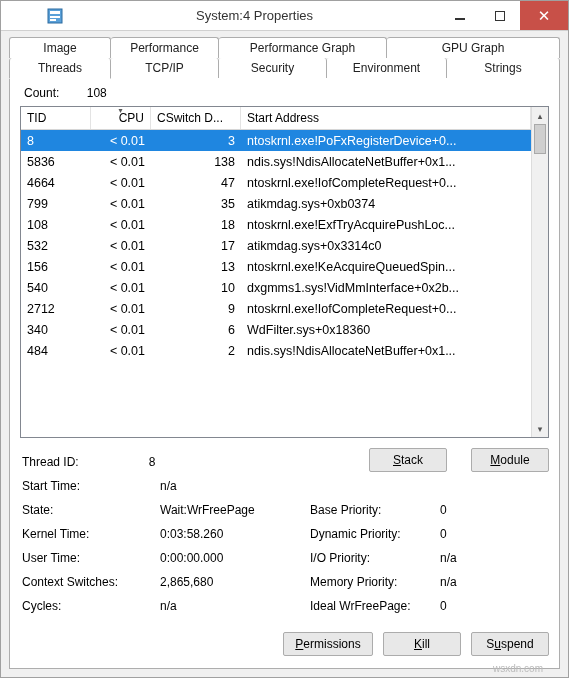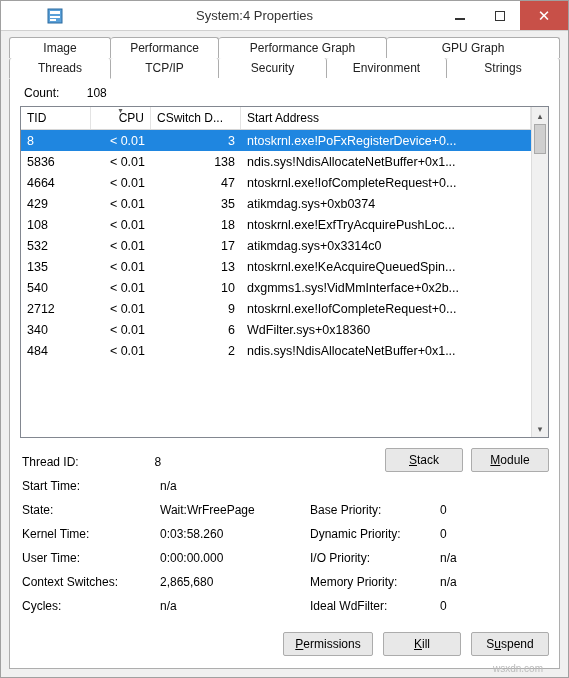--- a/index.html
+++ b/index.html
@@ -41,21 +41,21 @@
   .vscroll { width:17px; background:#f0f0f0; border-left:1px solid #dcdcdc; display:flex; flex-direction:column; }
   .sarrow { height:17px; display:flex; align-items:center; justify-content:center; font-size:9px; color:#555; }
   .strack { flex:1; position:relative; }
   .sthumb { position:absolute; left:2px; right:2px; top:0; height:30px; background:#cfcfcf; border:1px solid #a9a9a9; }
   .detail { margin-top:12px; }
   .drow { display:flex; height:24px; align-items:center; }
   .dl { width:140px; padding-left:2px; }
   .dv { width:110px; }
   .dl2 { width:130px; }
   .dv2 { flex:1; }
-  .top-btns { display:flex; gap:8px; justify-content:flex-end; margin-bottom:4px; }
+  .top-btns { display:flex; gap:24px; justify-content:flex-end; margin-bottom:4px; }
   .btn { min-width:78px; height:24px; border:1px solid #acacac; background:#e8e8e8; font-size:12px; display:flex; align-items:center; justify-content:center; border-radius:2px; }
   .bottom-btns { display:flex; gap:10px; justify-content:flex-end; margin-top:14px; }
   .und { text-decoration:underline; }
   .watermark { position:absolute; right:26px; bottom:4px; font-size:10px; color:#bbb; }
 </style>
 </head>
 <body>
 
 <div class="window">
   <div class="titlebar">
@@ -132,39 +132,39 @@
                 <div class="cell c-csw">138</div>
                 <div class="cell c-sa">ndis.sys!NdisAllocateNetBuffer+0x1...</div>
               </div>
               <div class="lv-row">
                 <div class="cell c-tid">4664</div>
                 <div class="cell c-cpu">&lt; 0.01</div>
                 <div class="cell c-csw">47</div>
                 <div class="cell c-sa">ntoskrnl.exe!IofCompleteRequest+0...</div>
               </div>
               <div class="lv-row">
-                <div class="cell c-tid">429</div>
+                <div class="cell c-tid">799</div>
                 <div class="cell c-cpu">&lt; 0.01</div>
                 <div class="cell c-csw">35</div>
                 <div class="cell c-sa">atikmdag.sys+0xb0374</div>
               </div>
               <div class="lv-row">
                 <div class="cell c-tid">108</div>
                 <div class="cell c-cpu">&lt; 0.01</div>
                 <div class="cell c-csw">18</div>
                 <div class="cell c-sa">ntoskrnl.exe!ExfTryAcquirePushLoc...</div>
               </div>
               <div class="lv-row">
                 <div class="cell c-tid">532</div>
                 <div class="cell c-cpu">&lt; 0.01</div>
                 <div class="cell c-csw">17</div>
                 <div class="cell c-sa">atikmdag.sys+0x3314c0</div>
               </div>
               <div class="lv-row">
-                <div class="cell c-tid">135</div>
+                <div class="cell c-tid">156</div>
                 <div class="cell c-cpu">&lt; 0.01</div>
                 <div class="cell c-csw">13</div>
                 <div class="cell c-sa">ntoskrnl.exe!KeAcquireQueuedSpin...</div>
               </div>
               <div class="lv-row">
                 <div class="cell c-tid">540</div>
                 <div class="cell c-cpu">&lt; 0.01</div>
                 <div class="cell c-csw">10</div>
                 <div class="cell c-sa">dxgmms1.sys!VidMmInterface+0x2b...</div>
               </div>
@@ -237,21 +237,21 @@
         </div>
         <div class="drow">
           <div class="dl">Context Switches:</div>
           <div class="dv" style="width:150px">2,865,680</div>
           <div class="dl2" style="width:130px">Memory Priority:</div>
           <div class="dv2">n/a</div>
         </div>
         <div class="drow">
           <div class="dl">Cycles:</div>
           <div class="dv" style="width:150px">n/a</div>
-          <div class="dl2" style="width:130px">Ideal WdFilter:</div>
+          <div class="dl2" style="width:130px">Ideal WrFreePage:</div>
           <div class="dv2">0</div>
         </div>
 
         <div class="bottom-btns">
           <div class="btn" style="min-width:90px">
               <span><span class="und">P</span>ermissions</span>
             </div>
           <div class="btn">
               <span><span class="und">K</span>ill</span>
             </div>

